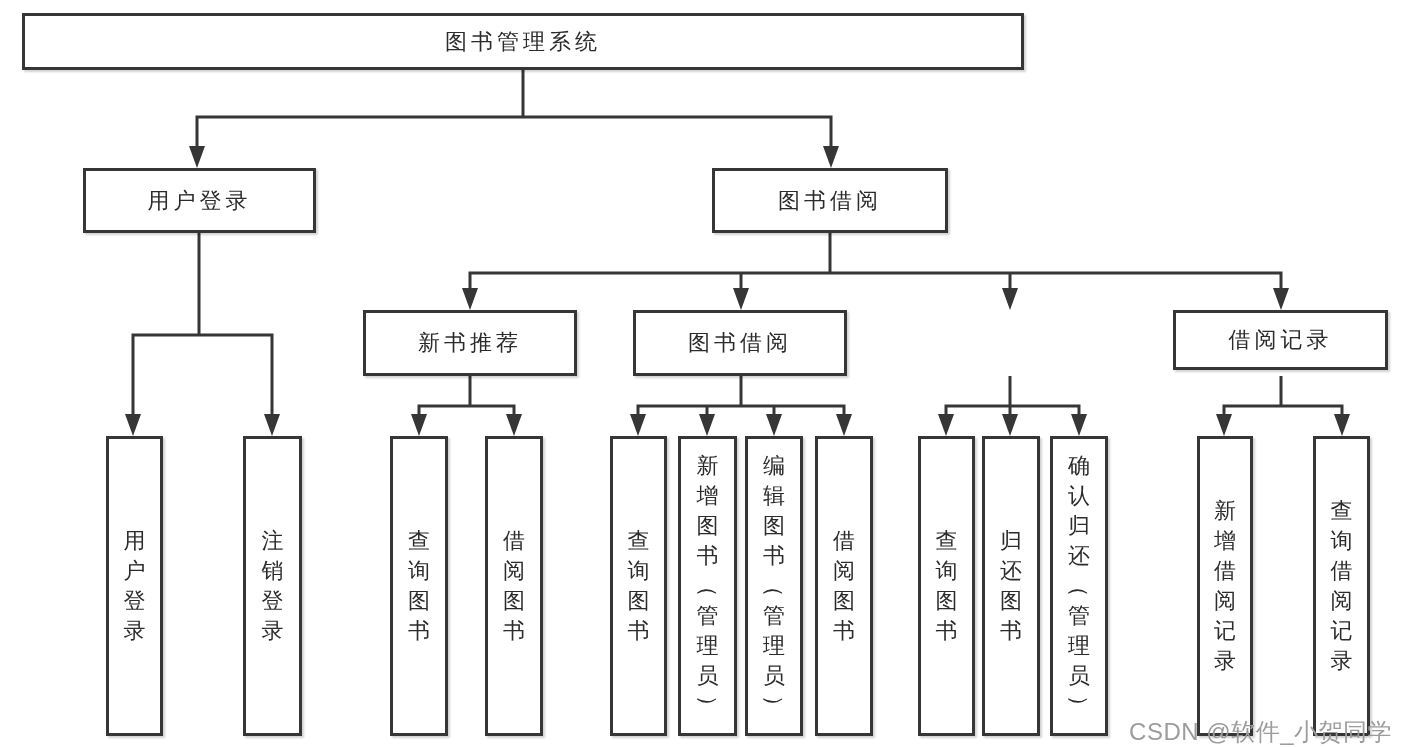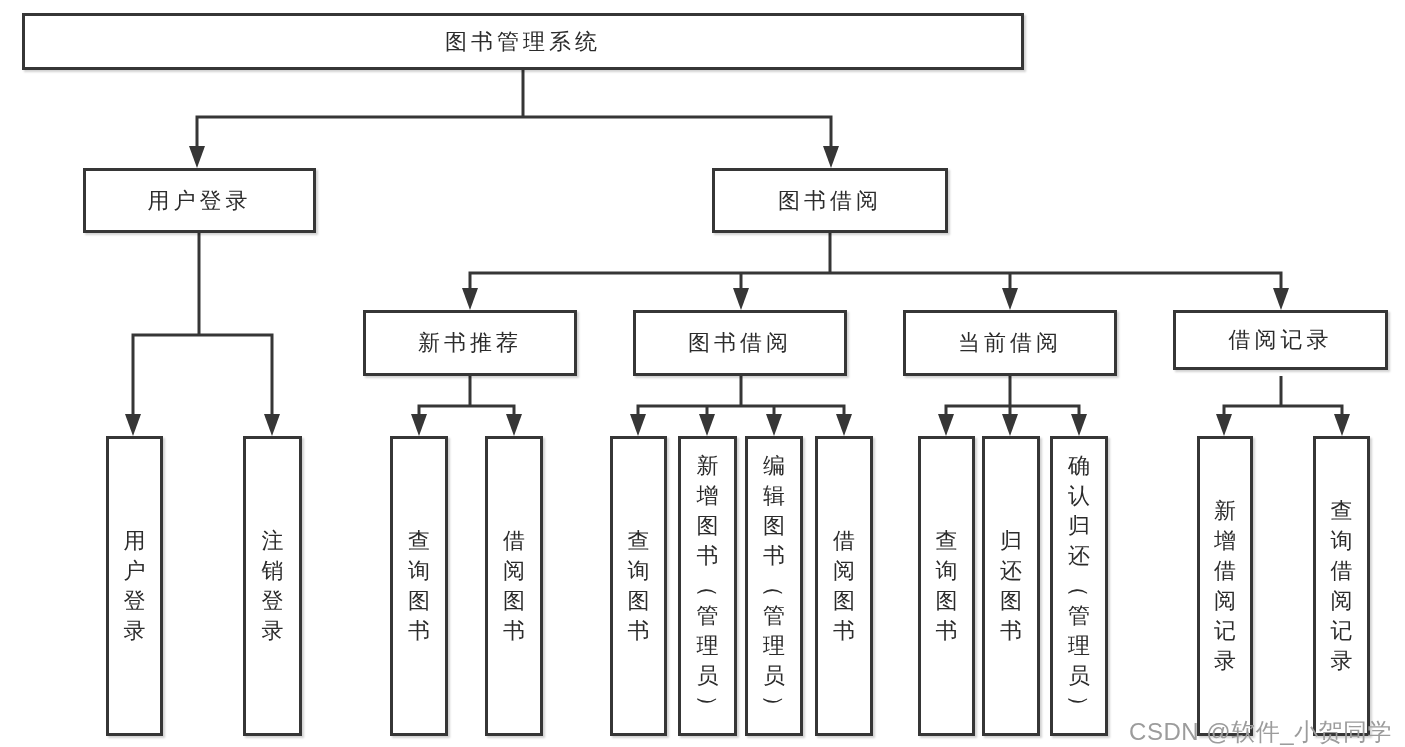--- a/index.html
+++ b/index.html
@@ -122,23 +122,20 @@
   <div class="box hbox" style="left:712px;top:168px;width:236px;height:65px">
     <span class="hlabel">图书借阅</span>
   </div>
 
   <div class="box hbox" style="left:363px;top:310px;width:214px;height:66px">
     <span class="hlabel">新书推荐</span>
   </div>
   <div class="box hbox" style="left:633px;top:310px;width:214px;height:66px">
     <span class="hlabel">图书借阅</span>
   </div>
-  <div class="box hbox" style="left:903px;top:310px;width:214px;height:66px">
-    <span class="hlabel">当前借阅</span>
-  </div>
   <div class="box hbox" style="left:1173px;top:310px;width:215px;height:60px">
     <span class="hlabel">借阅记录</span>
   </div>
 
   <div class="box vbox" style="left:106px;top:436px;width:57px;height:300px">
     <span class="vtext">
         <span class="vchar">用</span>
         <span class="vchar">户</span>
         <span class="vchar">登</span>
         <span class="vchar">录</span>

